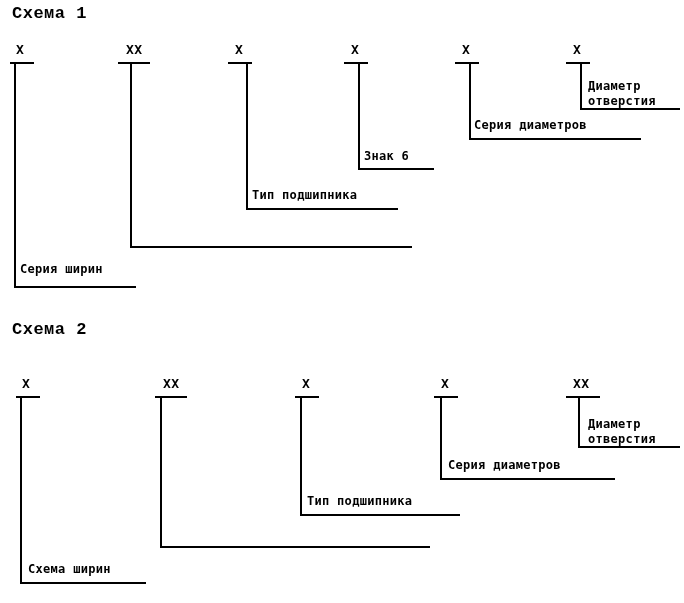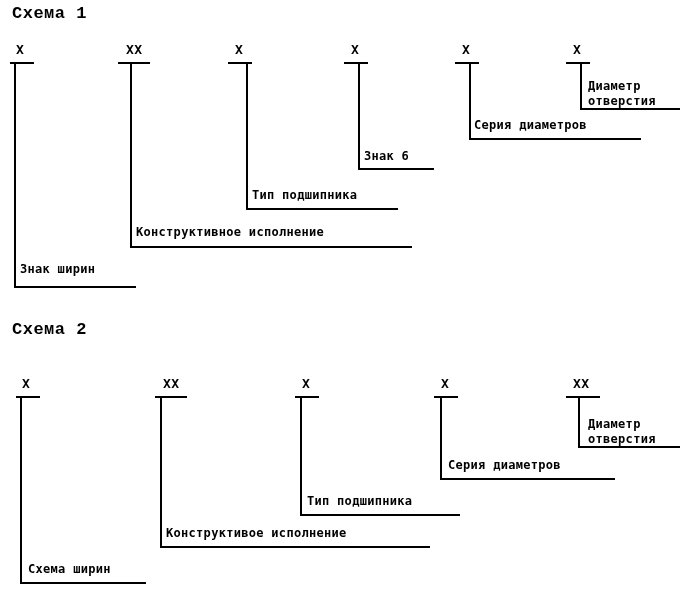--- a/index.html
+++ b/index.html
@@ -86,25 +86,24 @@
 
   <div class="code" style="left:16px;  top:42px;">X</div>
   <div class="code" style="left:126px; top:42px;">XX</div>
   <div class="code" style="left:235px; top:42px;">X</div>
   <div class="code" style="left:351px; top:42px;">X</div>
   <div class="code" style="left:462px; top:42px;">X</div>
   <div class="code" style="left:573px; top:42px;">X</div>
 
   <div class="vline" style="left:14px; top:62px; height:224px;"></div>
   <div class="hline" style="left:14px; top:286px; width:122px;"></div>
-  <div class="label" style="left:20px; top:262px;">Знак ширин</div>
+  <div class="label" style="left:20px; top:262px;">Серия ширин</div>
 
   <div class="vline" style="left:130px; top:62px; height:184px;"></div>
   <div class="hline" style="left:130px; top:246px; width:282px;"></div>
-  <div class="label" style="left:136px; top:225px;">Конструктивное исполнение</div>
 
   <div class="vline" style="left:246px; top:62px; height:146px;"></div>
   <div class="hline" style="left:246px; top:208px; width:152px;"></div>
   <div class="label" style="left:252px; top:188px;">Тип подшипника</div>
 
   <div class="vline" style="left:358px; top:62px; height:106px;"></div>
   <div class="hline" style="left:358px; top:168px; width:76px;"></div>
   <div class="label" style="left:364px; top:149px;">Знак 6</div>
 
   <div class="vline" style="left:469px; top:62px; height:76px;"></div>
@@ -129,21 +128,20 @@
   <div class="code" style="left:302px; top:376px;">X</div>
   <div class="code" style="left:441px; top:376px;">X</div>
   <div class="code" style="left:573px; top:376px;">XX</div>
 
   <div class="vline" style="left:20px; top:396px; height:186px;"></div>
   <div class="hline" style="left:20px; top:582px; width:126px;"></div>
   <div class="label" style="left:28px; top:562px;">Схема ширин</div>
 
   <div class="vline" style="left:160px; top:396px; height:150px;"></div>
   <div class="hline" style="left:160px; top:546px; width:270px;"></div>
-  <div class="label" style="left:166px; top:526px;">Конструктивое исполнение</div>
 
   <div class="vline" style="left:300px; top:396px; height:118px;"></div>
   <div class="hline" style="left:300px; top:514px; width:160px;"></div>
   <div class="label" style="left:307px; top:494px;">Тип подшипника</div>
 
   <div class="vline" style="left:440px; top:396px; height:82px;"></div>
   <div class="hline" style="left:440px; top:478px; width:175px;"></div>
   <div class="label" style="left:448px; top:458px;">Серия диаметров</div>
 
   <div class="vline" style="left:578px; top:396px; height:50px;"></div>

